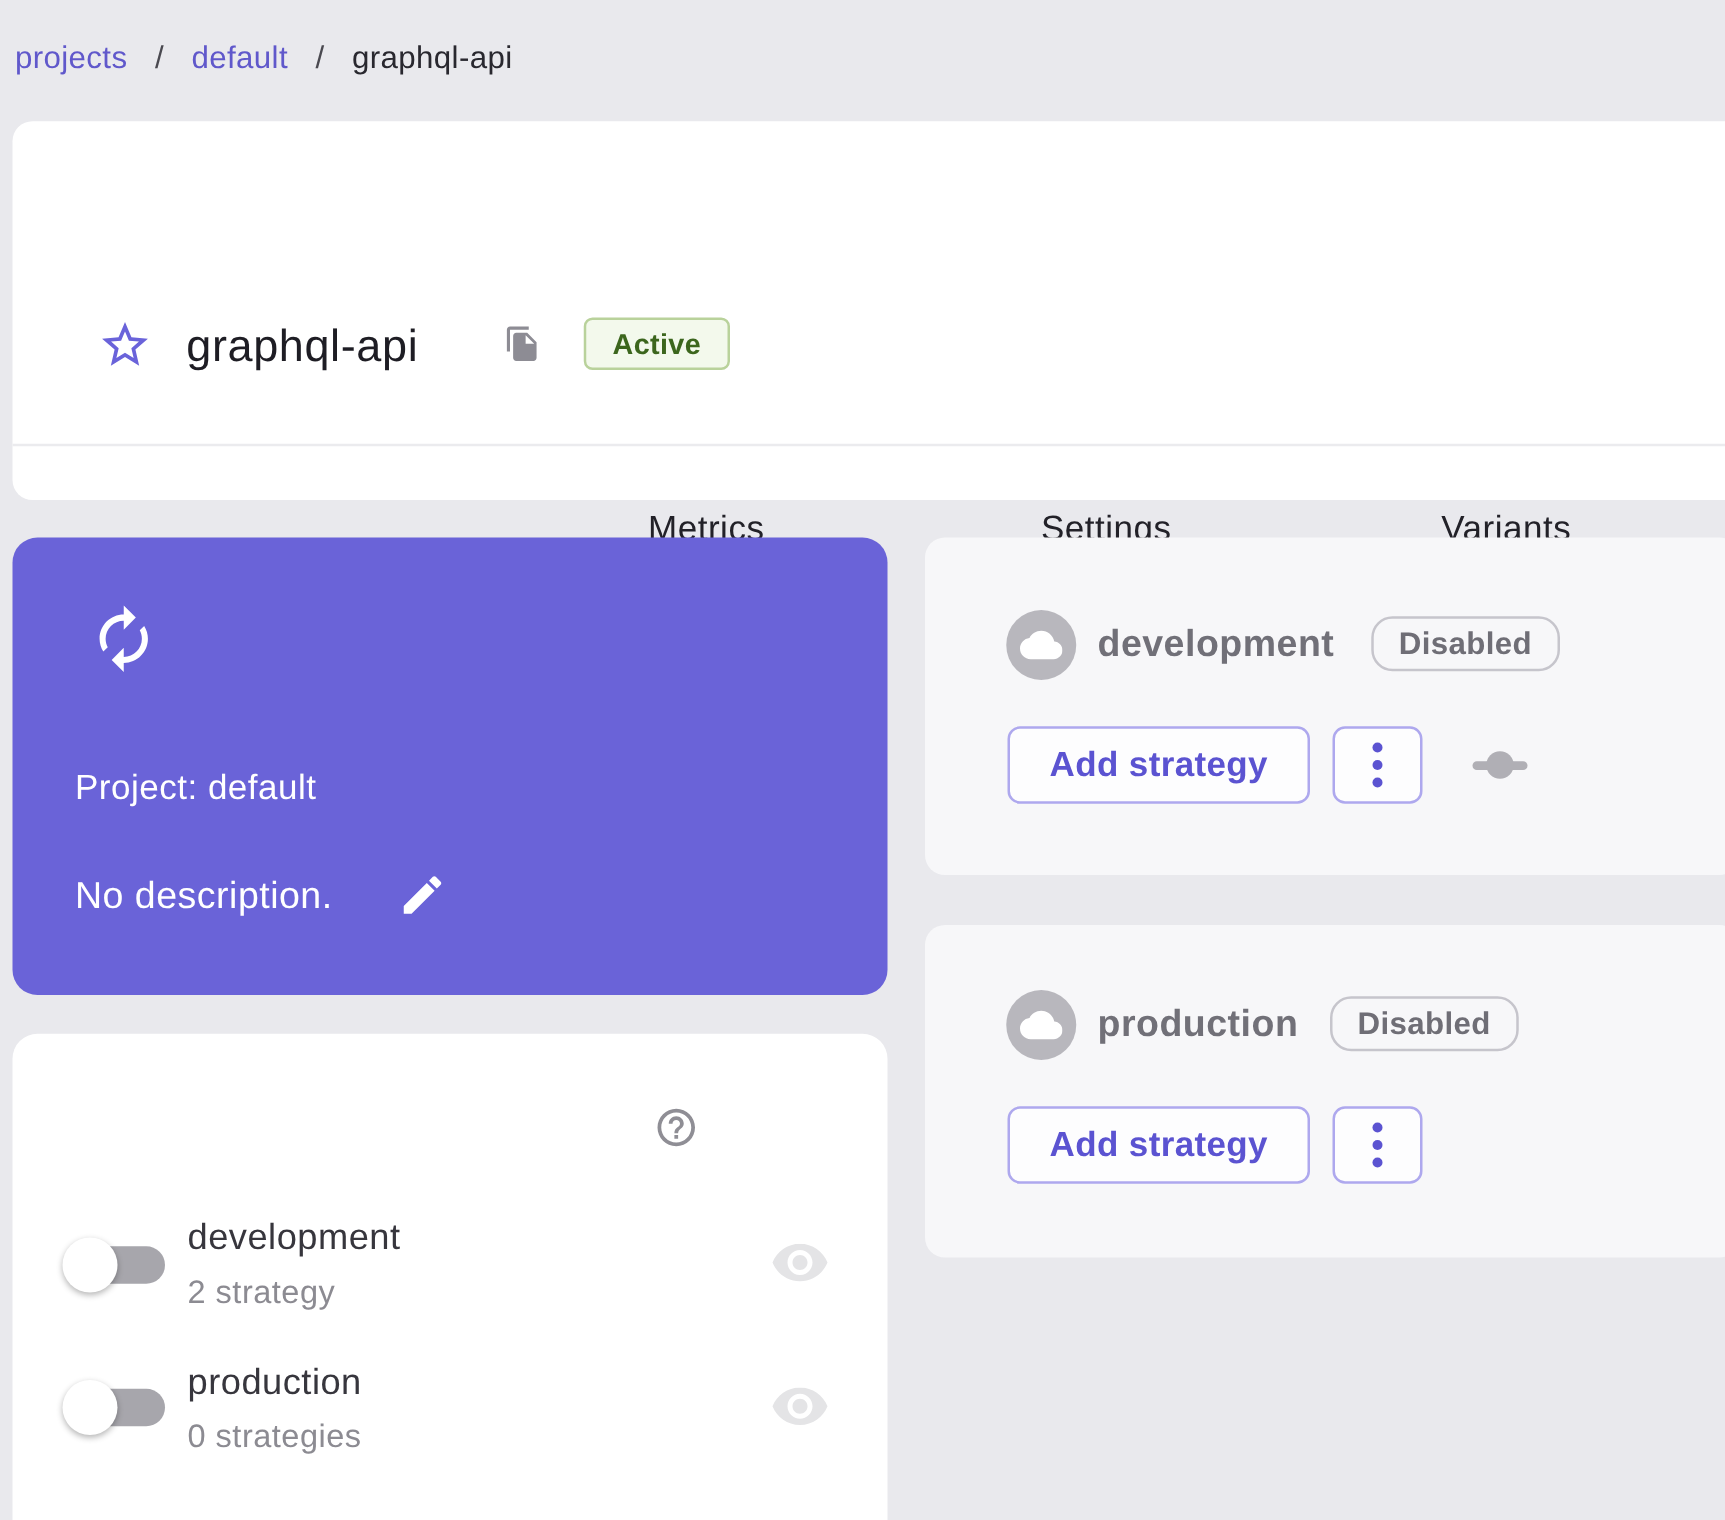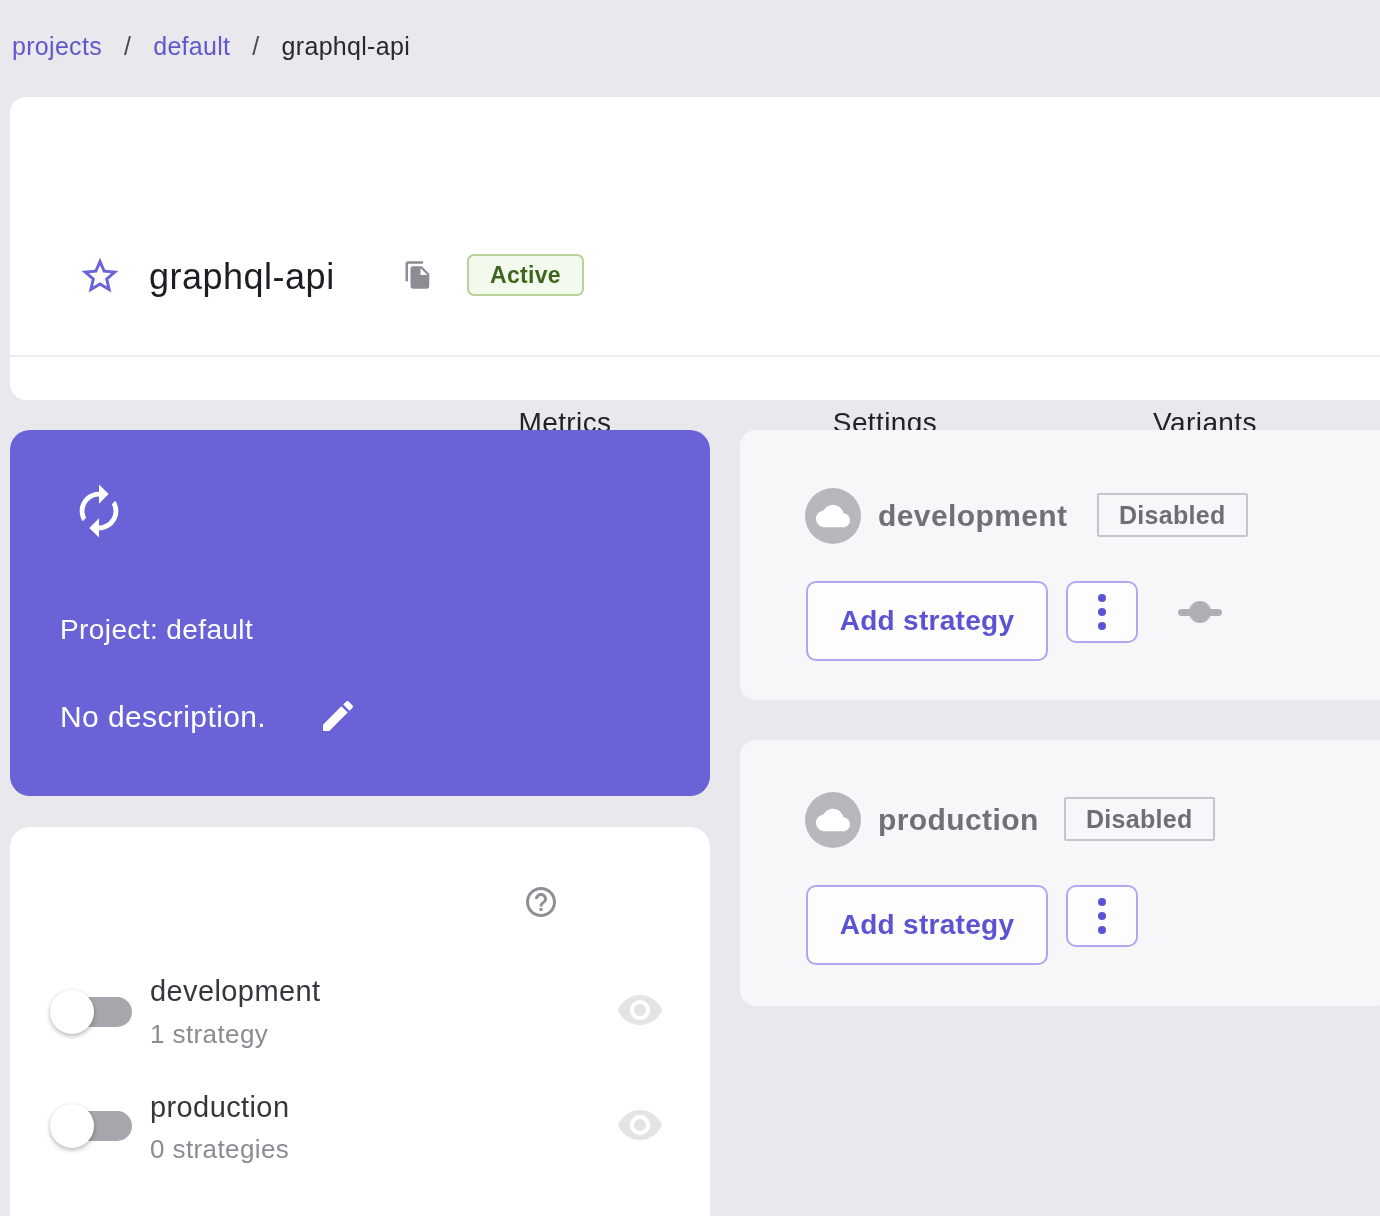--- a/index.html
+++ b/index.html
@@ -92,27 +92,27 @@
   .env-card.prod .env-avatar { top:52px; }
   .cloud-icon { width:34px; height:34px; }
   .env-name {
     position:absolute; left:138px; transform:translateY(-50%);
     font-size:30px; font-weight:600; color:#717078; letter-spacing:.4px;
   }
   .env-card.dev  .env-name { top:86px; }
   .env-card.prod .env-name { top:80px; }
   .env-status-badge {
     position:absolute; height:44px; display:inline-flex; align-items:center;
-    padding:0 20px; border:2px solid #c6c5cc; border-radius:2px;
+    padding:0 20px; border:2px solid #c6c5cc; border-radius:17px;
     color:#6f6e76; font-size:25px; font-weight:700; letter-spacing:.3px;
   }
   .env-card.dev  .env-status-badge { left:357px; top:63px; }
   .env-card.prod .env-status-badge { left:324px; top:57px; }
   .add-strategy-btn {
-    position:absolute; left:66px; width:242px; height:80px;
+    position:absolute; left:66px; width:242px; height:62px;
     background:#fdfdfe; border:2px solid #aea8ee; border-radius:10px;
     color:#5b53d1; font-size:28px; font-weight:700; letter-spacing:.3px;
     font-family:inherit; cursor:pointer;
     display:flex; align-items:center; justify-content:center;
   }
   .kebab-btn {
     position:absolute; left:326px; width:72px; height:62px;
     background:#fdfdfe; border:2px solid #aea8ee; border-radius:10px;
     display:flex; flex-direction:column; align-items:center; justify-content:center; gap:6px;
     cursor:pointer;
@@ -244,21 +244,21 @@
   <section class="enabled-card">
     <svg class="help-icon" viewBox="0 0 24 24">
       <path fill="#8f8e95" d="M11 18h2v-2h-2v2zm1-16C6.48 2 2 6.48 2 12s4.48 10 10 10 10-4.48 10-10S17.52 2 12 2zm0 18c-4.41 0-8-3.59-8-8s3.59-8 8-8 8 3.59 8 8-3.59 8-8 8zm0-14c-2.21 0-4 1.79-4 4h2c0-1.1.9-2 2-2s2 .9 2 2c0 2-3 1.75-3 5h2c0-2.25 3-2.5 3-5 0-2.21-1.79-4-4-4z"></path>
     </svg>
 
     <div class="toggle row1">
       <div class="toggle-track"></div>
       <div class="toggle-knob"></div>
     </div>
     <span class="env-row-label row1-label">development</span>
-    <span class="env-row-sub row1-sub">1 strategy</span>
+    <span class="env-row-sub row1-sub">2 strategy</span>
     <svg class="eye-icon row1" viewBox="0 0 24 17">
       <path fill="#e4e4e6" fill-rule="evenodd" d="M12 0C7 0 2.73 3.11 1 7.5 2.73 11.89 7 15 12 15s9.27-3.11 11-7.5C21.27 3.11 17 0 12 0zm0 12.5c-2.76 0-5-2.24-5-5s2.24-5 5-5 5 2.24 5 5-2.24 5-5 5zm0-8c-1.66 0-3 1.34-3 3s1.34 3 3 3 3-1.34 3-3-1.34-3-3-3z"></path>
     </svg>
 
     <div class="toggle row2">
       <div class="toggle-track"></div>
       <div class="toggle-knob"></div>
     </div>
     <span class="env-row-label row2-label">production</span>
     <span class="env-row-sub row2-sub">0 strategies</span>

